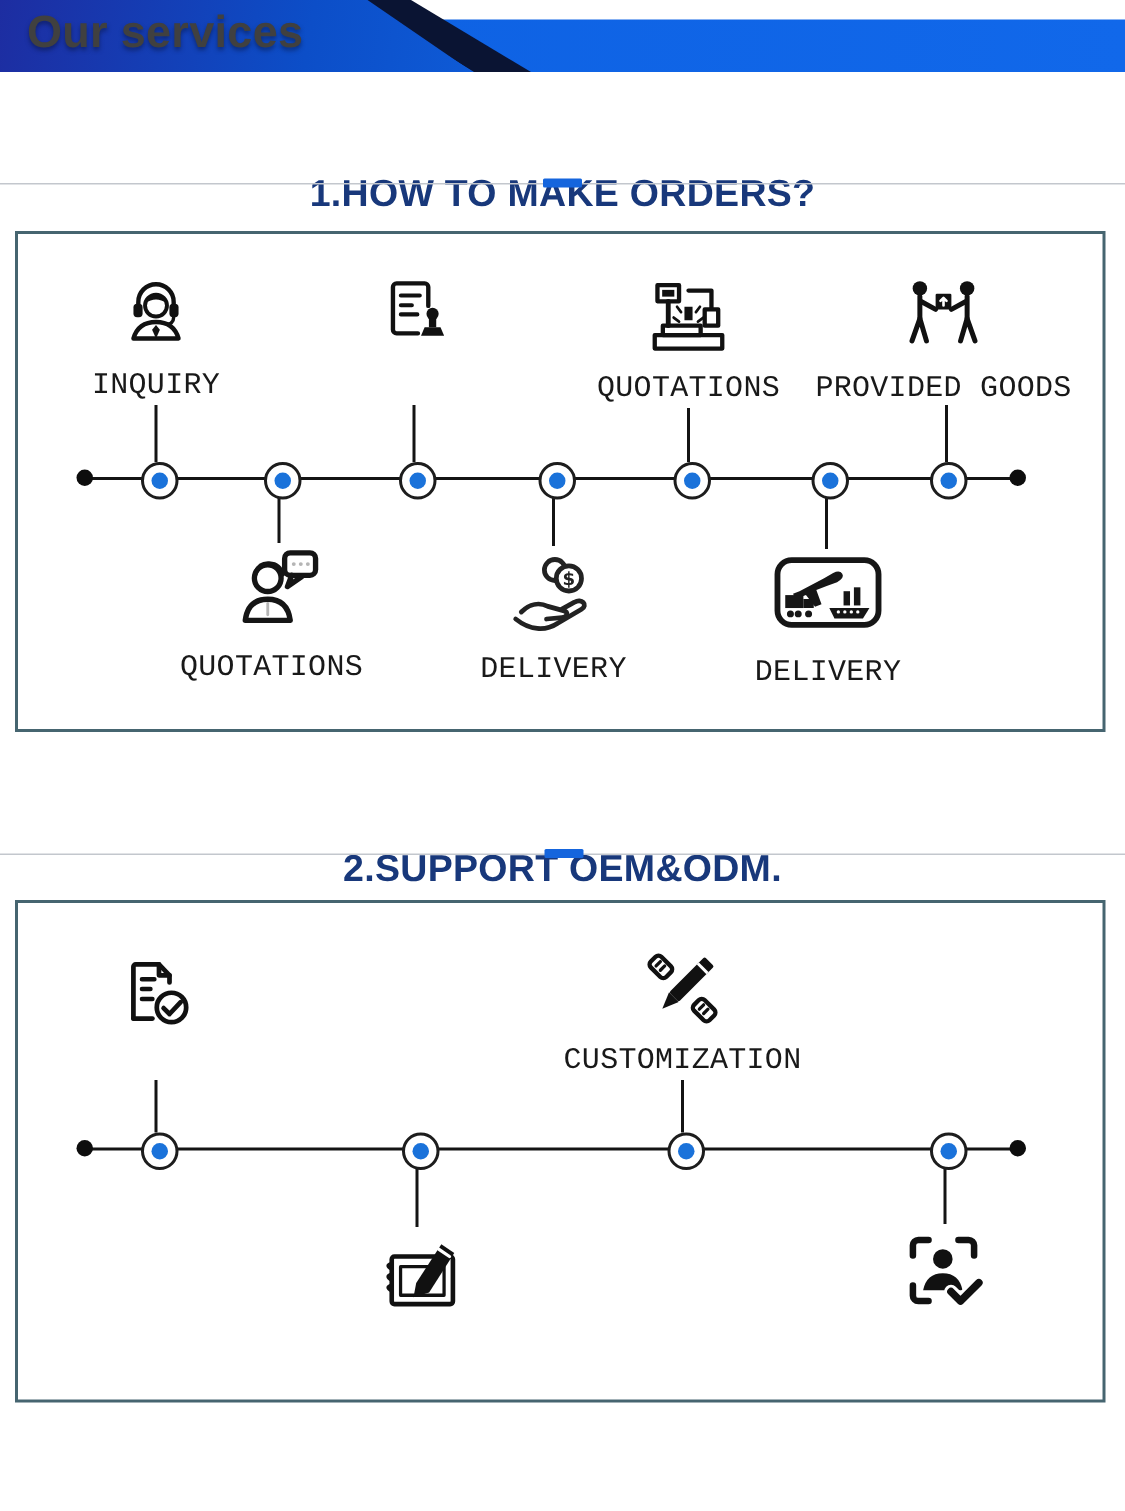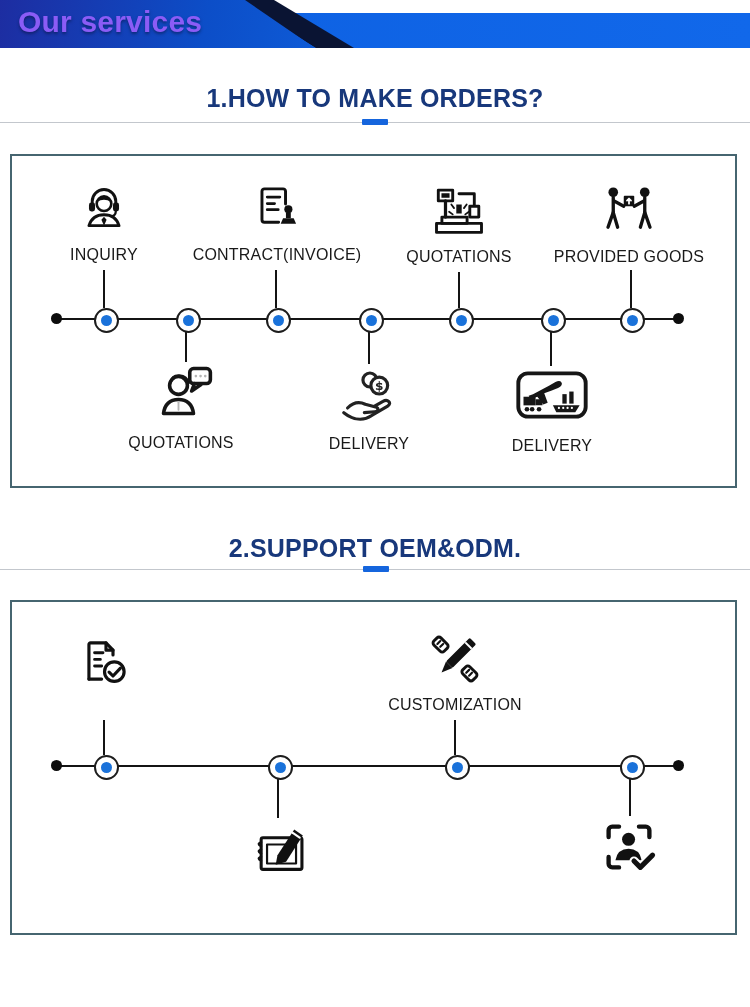--- a/index.html
+++ b/index.html
@@ -7,41 +7,41 @@
         font-family:"Liberation Sans",sans-serif;}
   
   .banner-bar{position:absolute;left:0;top:13px;width:750px;height:35px;
               background:linear-gradient(90deg,#0d5fe0,#1168ea);}
   .banner-fold{position:absolute;left:228px;top:0;width:130px;height:48px;
                background:#0a1433;
                clip-path:polygon(10px 0,46px 0,126px 100%,88px 100%);}
   .banner-ribbon{position:absolute;left:0;top:0;width:315px;height:48px;
                  background:linear-gradient(100deg,#1d2da1 0%,#0c4ec8 65%,#0e5ad6 100%);
                  clip-path:polygon(0 0,245px 0,315px 100%,0 100%);}
-  .banner-title{position:absolute;left:18px;top:5px;color:#8b5cf6;font-size:30px;font-weight:700;
+  .banner-title{position:absolute;left:18px;top:5px;color:#404040;font-size:30px;font-weight:700;
                 letter-spacing:.2px;text-shadow:0 2px 3px rgba(8,18,56,.5);}
   
   .heading{position:absolute;left:0;width:750px;text-align:center;color:#18387b;
-           font-size:25px;font-weight:700;letter-spacing:.2px;}
+           font-size:25px;font-weight:700;letter-spacing:.2px;margin-top:31px;}
   .rule{position:absolute;left:0;width:750px;height:1px;background:#c3c7cd;}
   .tick{position:absolute;width:26px;height:6px;background:#1565dd;border-radius:1px;}
   
   .box{position:absolute;left:10px;width:727px;border:2px solid #466570;background:#fff;
        box-sizing:border-box;}
   
   .tl-line{position:absolute;height:2px;background:#141414;}
   .end-dot{position:absolute;width:11px;height:11px;border-radius:50%;background:#0d0d0d;}
   .node{position:absolute;width:21px;height:21px;border:2px solid #1d1d1d;border-radius:50%;
         background:#fff;box-sizing:content-box;display:flex;align-items:center;justify-content:center;}
   .node-dot{width:11px;height:11px;border-radius:50%;background:#1a72da;}
   .conn{position:absolute;width:2px;background:#141414;}
   
   .icon{position:absolute;line-height:0;}
   .step-label{position:absolute;transform:translateX(-50%);white-space:nowrap;text-align:left;
-              color:#191919;font-size:16px;letter-spacing:.2px;}
+              color:#191919;font-size:20px;letter-spacing:.2px;font-family:Liberation Mono, monospace;}
 </style>
 </head>
 <body>
 
 <div class="page">
 
   <div>
     <div class="banner-bar"></div>
     <div class="banner-fold"></div>
     <div class="banner-ribbon"></div>
@@ -103,21 +103,20 @@
         <path d="M14 16v17M50 16v17"></path>
         <path d="M14 33l-6 17M14 33l5 17M50 33l-5 17M50 33l6 17"></path>
         <path d="M15 20l11 6M49 20l-11 6"></path>
         <rect x="26" y="14" width="12" height="12" rx="1" fill="#111" stroke="none"></rect>
         <path d="M32 23v-5.5M29.7 19.5l2.3-2.3 2.3 2.3" stroke="#fff" stroke-width="2"></path>
       </g>
     </svg>
   </div>
 
   <div class="step-label" style="left:104px;top:246px">INQUIRY</div>
-  <div class="step-label" style="left:277px;top:246px">CONTRACT(INVOICE)</div>
   <div class="step-label" style="left:459px;top:248px">QUOTATIONS</div>
   <div class="step-label" style="left:629px;top:248px">PROVIDED GOODS</div>
 
   <div class="tl-line" style="left:57px;top:318px;width:622px"></div>
   <div class="end-dot" style="left:51px;top:313px"></div>
   <div class="end-dot" style="left:673px;top:313px"></div>
   <div class="conn" style="left:103px;top:270px;height:38px"></div>
   <div class="conn" style="left:275px;top:270px;height:38px"></div>
   <div class="conn" style="left:458px;top:272px;height:36px"></div>
   <div class="conn" style="left:630px;top:270px;height:38px"></div>

